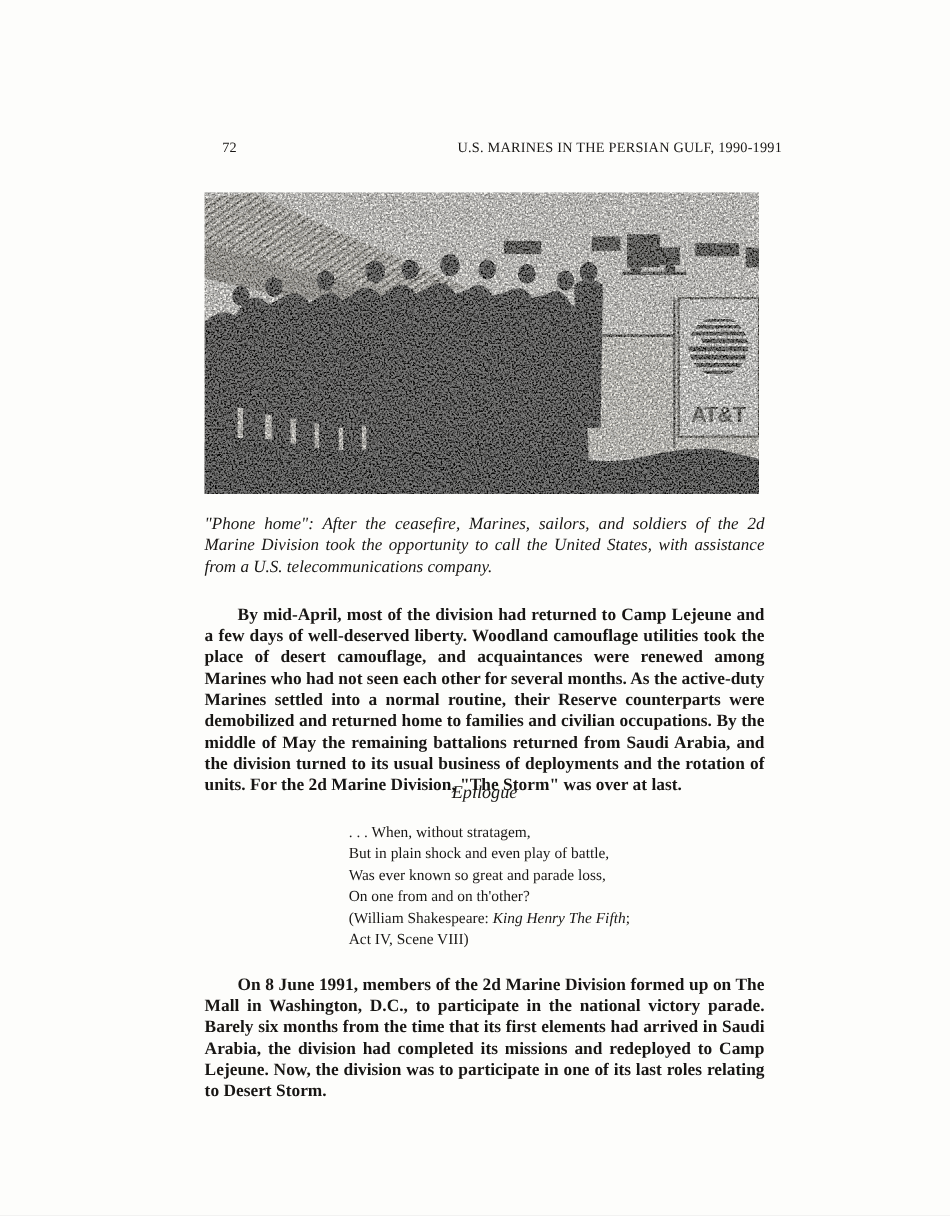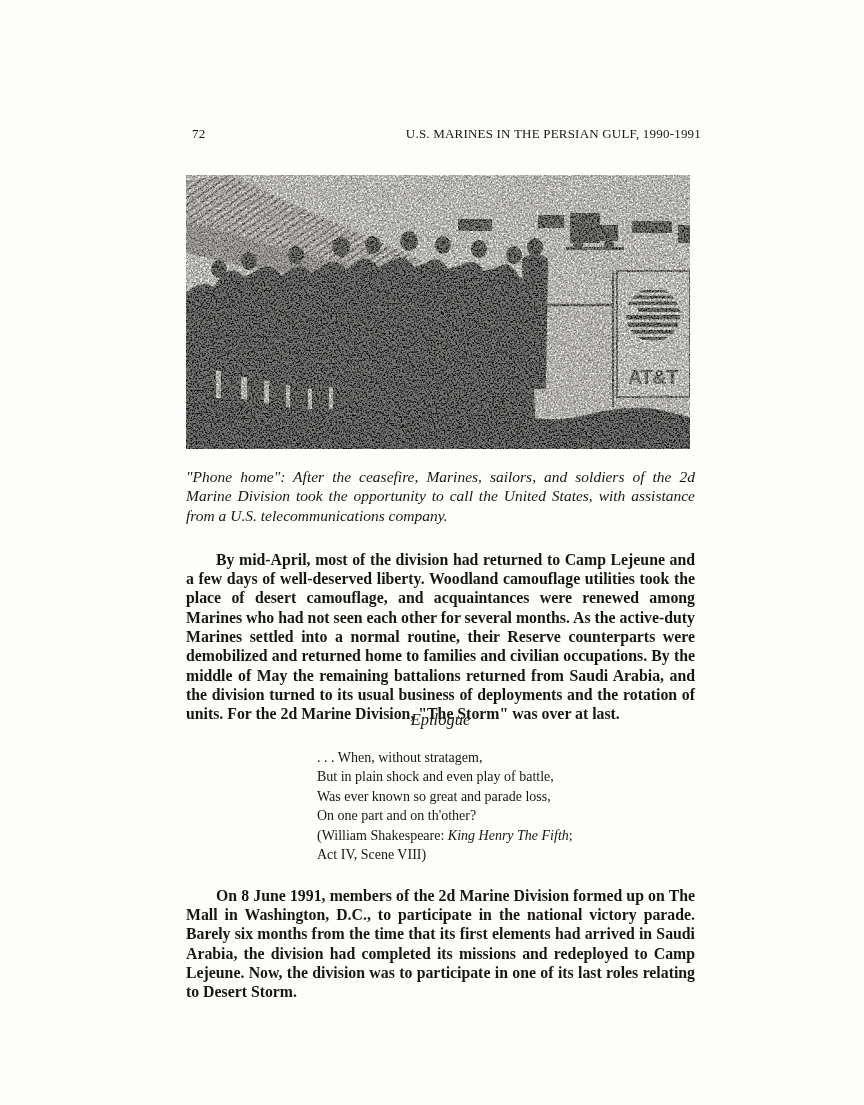--- a/index.html
+++ b/index.html
@@ -3,21 +3,21 @@
 <meta charset="utf-8">
 <style>
   html,body{margin:0;padding:0;background:#e9e9e9;}
   .page{
     position:relative;width:864px;height:1105px;margin:0 auto;
     background:#fdfdfb;color:#181614;
     font-family:"Liberation Serif", serif;
     overflow:hidden;
   }
   .header-row{
-    position:absolute;top:126px;left:192px;width:509px;
+    position:absolute;top:126px;left:202px;width:509px;
     display:flex;justify-content:space-between;align-items:baseline;
     font-size:13px;letter-spacing:0.2px;
   }
   .photo-frame{
     position:absolute;top:175px;left:186px;width:504px;height:238px;
   }
   .photo-frame svg{display:block;width:504px;height:274px;}
   .photo-credit{
     position:absolute;top:451px;left:186px;width:504px;
     text-align:right;font-size:12px;letter-spacing:0.2px;
@@ -152,20 +152,20 @@
   <div class="photo-caption">"Phone home": After the ceasefire, Marines, sailors, and soldiers of the 2d Marine Division took the opportunity to call the United States, with assistance from a U.S. telecommunications company.</div>
 
   <p class="body-para" id="para1">By mid-April, most of the division had returned to Camp Lejeune and a few days of well-deserved liberty. Woodland camouflage utilities took the place of desert camouflage, and acquaintances were renewed among Marines who had not seen each other for several months. As the active-duty Marines settled into a normal routine, their Reserve counterparts were demobilized and returned home to families and civilian occupations. By the middle of May the remaining battalions returned from Saudi Arabia, and the division turned to its usual business of deployments and the rotation of units. For the 2d Marine Division, "The Storm" was over at last.</p>
 
   <div class="epilogue-heading">Epilogue</div>
 
   <div class="poem">
     <div>. . . When, without stratagem,</div>
     <div>But in plain shock and even play of battle,</div>
     <div>Was ever known so great and parade loss,</div>
-    <div>On one part and on th'other?</div>
+    <div>On one from and on th'other?</div>
     <div><span>(William Shakespeare: </span><span class="work-title">King Henry The Fifth</span><span>;</span></div>
     <div>Act IV, Scene VIII)</div>
   </div>
 
   <p class="body-para" id="para2">On 8 June 1991, members of the 2d Marine Division formed up on The Mall in Washington, D.C., to participate in the national victory parade. Barely six months from the time that its first elements had arrived in Saudi Arabia, the division had completed its missions and redeployed to Camp Lejeune. Now, the division was to participate in one of its last roles relating to Desert Storm.</p>
 
 </div>
 
 </body></html>

